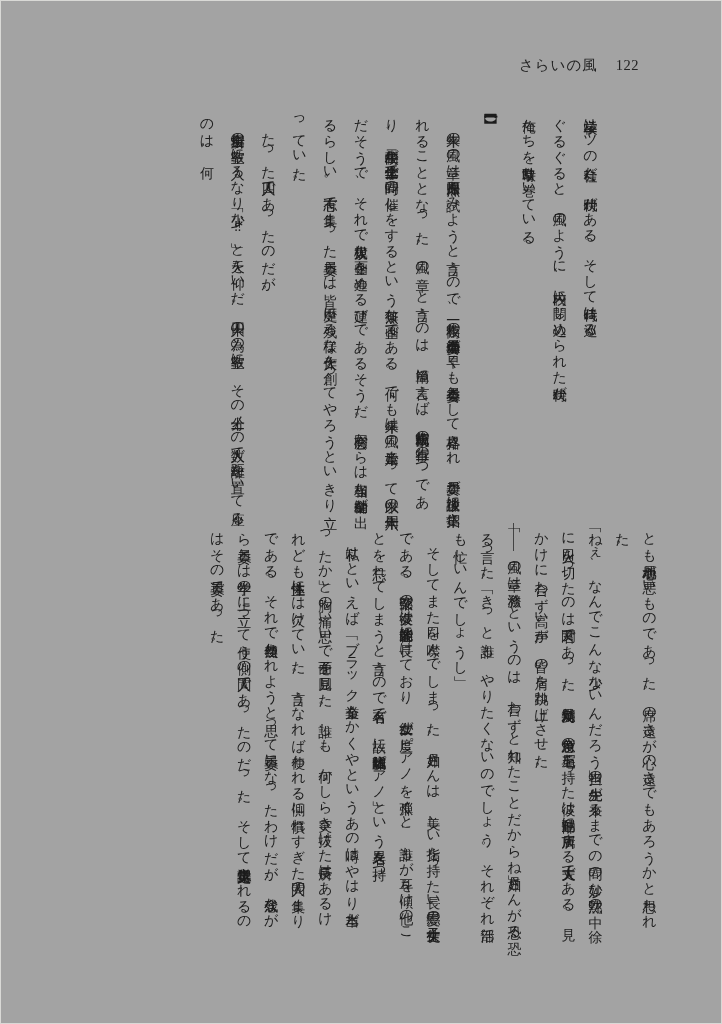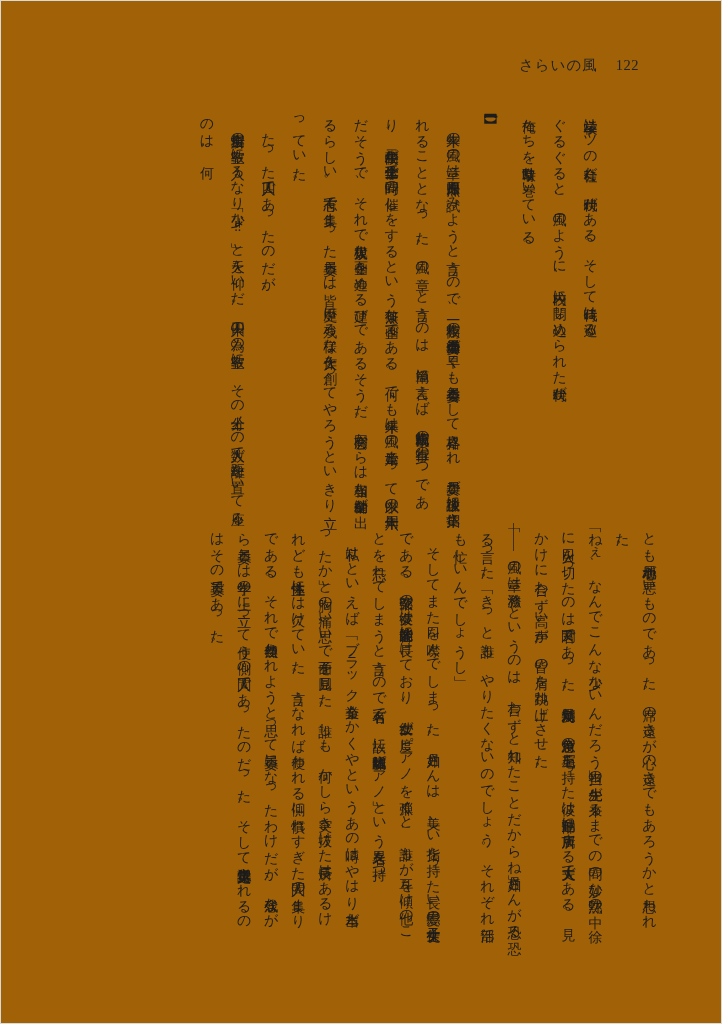--- a/index.html
+++ b/index.html
@@ -5,21 +5,21 @@
   html, body {
     margin: 0;
     padding: 0;
     background: #f6f6f4;
   }
   .page {
     position: relative;
     width: 722px;
     height: 1024px;
     margin: 0 auto;
-    background: #a16207;
+    background: #a3a3a3;
     border: 1px solid #d9d9d6;
     box-sizing: border-box;
     font-family: "Liberation Serif", "DejaVu Serif", serif;
     color: #1c1c1c;
     overflow: hidden;
   }
   
   .running-head {
     position: absolute;
     top: 55px;

